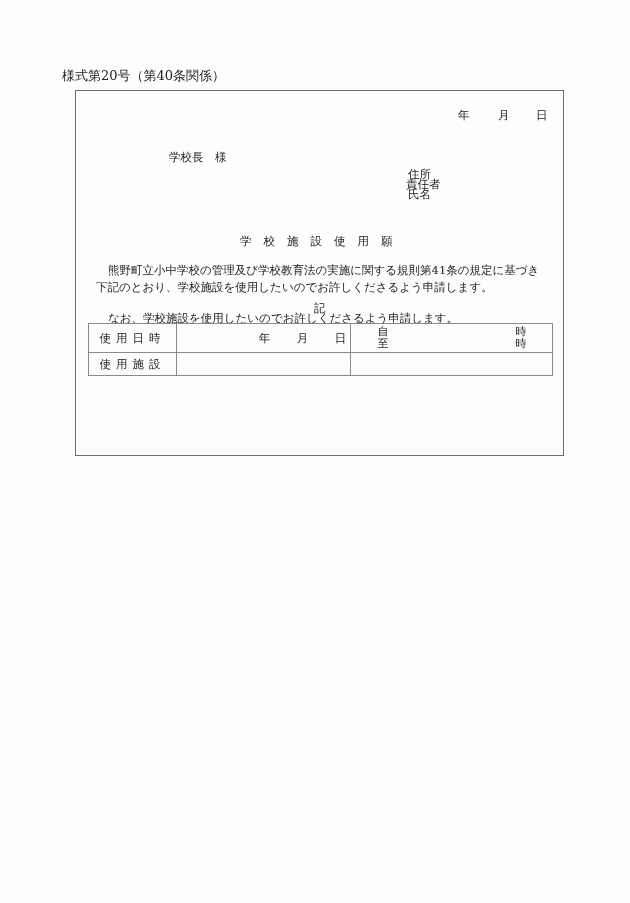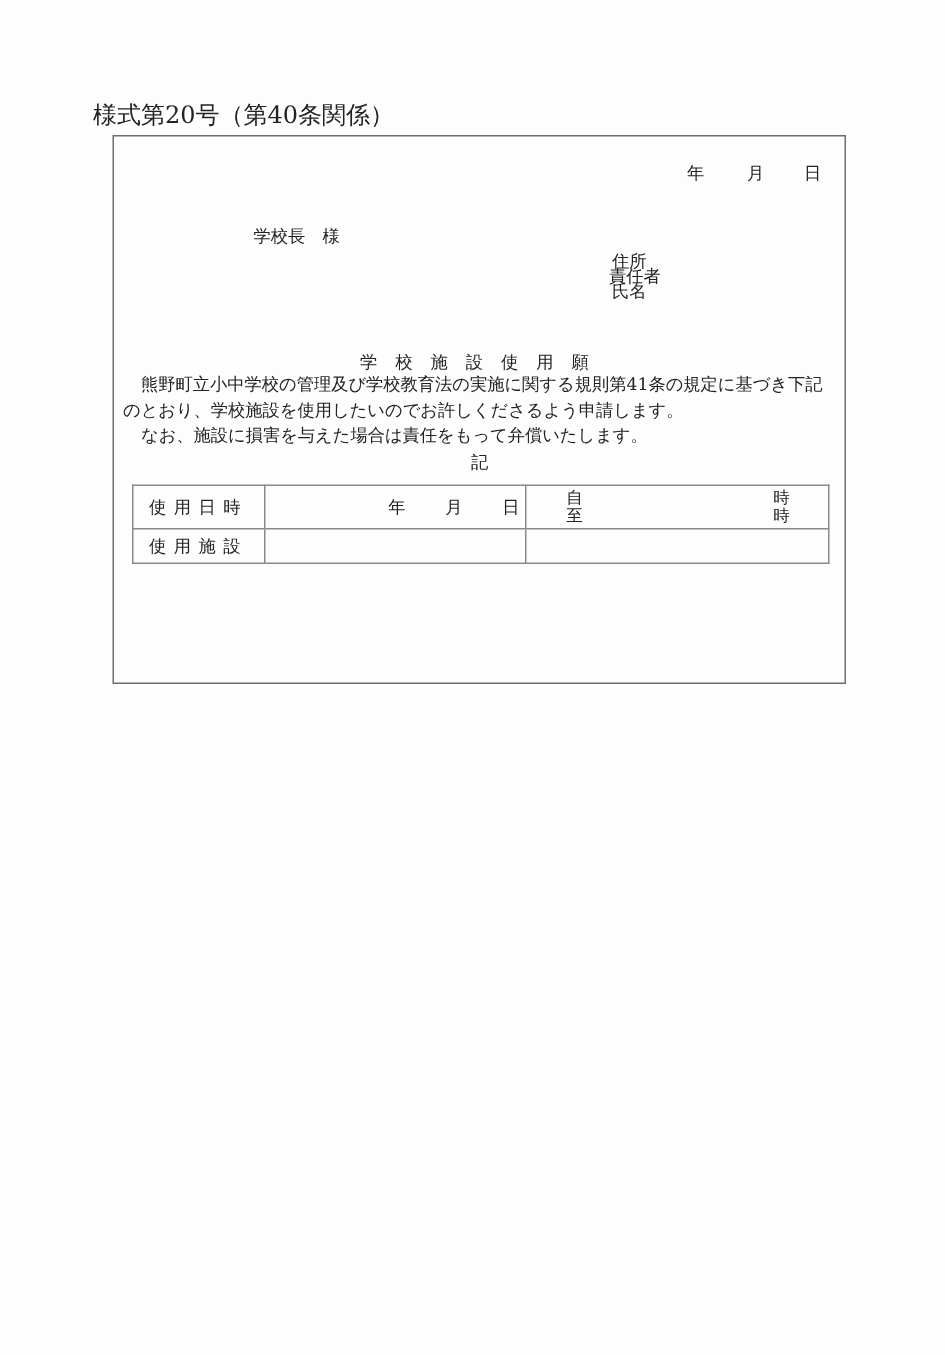--- a/index.html
+++ b/index.html
@@ -1,32 +1,32 @@
 <!DOCTYPE html>
 <html><head>
 <meta charset="utf-8">
 <style>
   html, body { margin: 0; padding: 0; }
   body {
     width: 630px; height: 903px; background: #fdfdfd; position: relative; overflow: hidden;
     font-family: "DejaVu Serif", "Liberation Serif", serif; color: #222; font-size: 11.5px;
   }
   .abs { position: absolute; white-space: nowrap; }
-  .form-id { left: 62px; top: 67px; font-size: 16px; }
+  .form-id { left: 62px; top: 67px; font-size: 13px; }
   .frame { position: absolute; left: 75px; top: 90px; width: 489px; height: 366px; border: 1px solid #6e6e6e; box-sizing: border-box; }
   .date { top: 108px; left: 458px; }
   .date span { display: inline-block; }
   .addressee { top: 138px; left: 169px; margin-top: 12px; }
   .resp-label { top: 177px; left: 359px; margin-left: 47px; }
   .addr-label { top: 167px; left: 408px; }
   .name-label { top: 187px; left: 408px; }
   .title { top: 234px; left: 240px; letter-spacing: 0; text-decoration: underline; }
   .title span { display: inline-block; width: 23.5px; text-align: left; }
   .body-text { position: absolute; left: 82px; top: 248px; width: 478px; line-height: 17px; white-space: normal; }
-  .body-text p { margin: 0; }
+  .body-text p { margin: 14px; }
   .indent { text-indent: 12px; }
   .ki { top: 301px; left: 314px; }
   table.info { position: absolute; left: 88px; top: 323px; border-collapse: collapse; width: 465px; }
   table.info td { border: 1px solid #8a8a8a; height: 22px; padding: 0; font-size: 11.5px; }
   table.info tr:first-child td { height: 28px; }
   td.lab { width: 87px; text-align: center; }
   td.mid { width: 174px; }
   td.right { width: 201px; }
   .spaced { letter-spacing: 5px; }
   .datecell { position: relative; }
@@ -50,21 +50,21 @@
 <div class="abs resp-label">責任者</div>
 <div class="abs addr-label">住所</div>
 <div class="abs name-label">氏名</div>
 
 <div class="abs title">
   <span>学</span><span>校</span><span>施</span><span>設</span><span>使</span><span>用</span><span>願</span>
 </div>
 
 <div class="body-text">
   <p class="indent">熊野町立小中学校の管理及び学校教育法の実施に関する規則第41条の規定に基づき下記のとおり、学校施設を使用したいのでお許しくださるよう申請します。</p>
-  <p class="indent">なお、施設に損害を与えた場合は責任をもって弁償いたします。</p>
+  <p class="indent">なお、学校施設を使用したいのでお許しくださるよう申請します。</p>
 </div>
 
 <div class="abs ki">記</div>
 
 <table class="info">
   <tbody>
       <tr>
     <td class="lab spaced">使用日時</td>
     <td class="mid datecell">
       <span style="left:82px">年</span>

